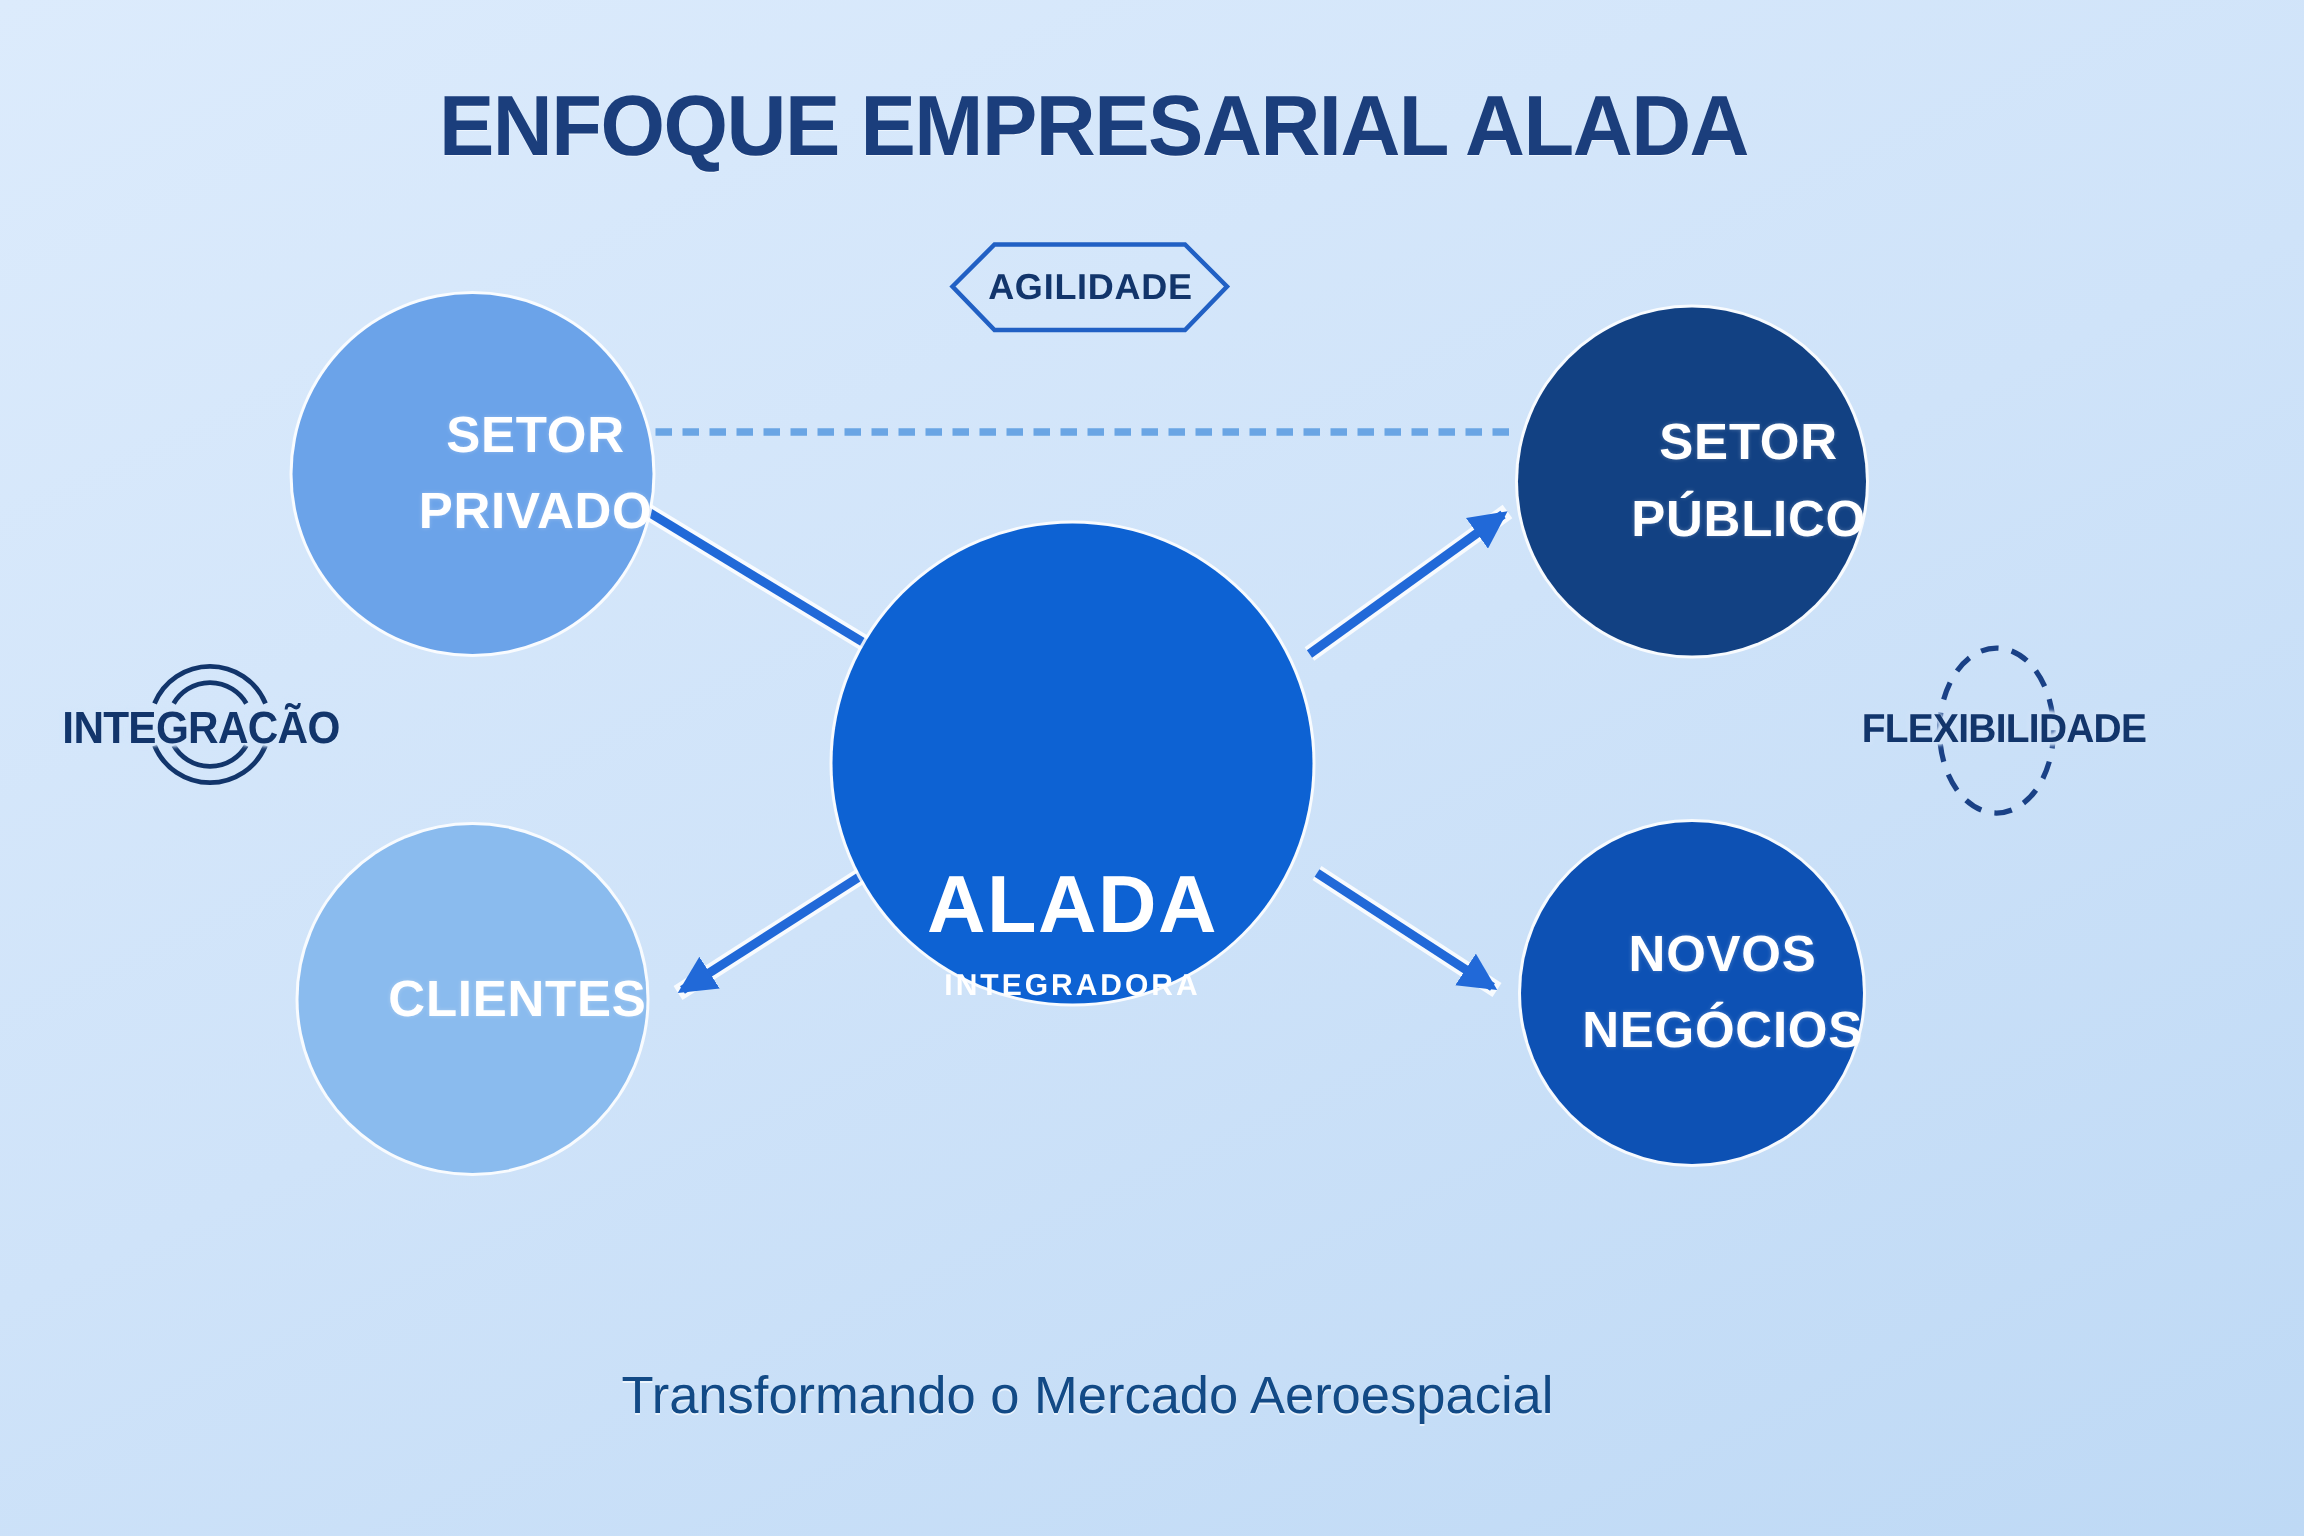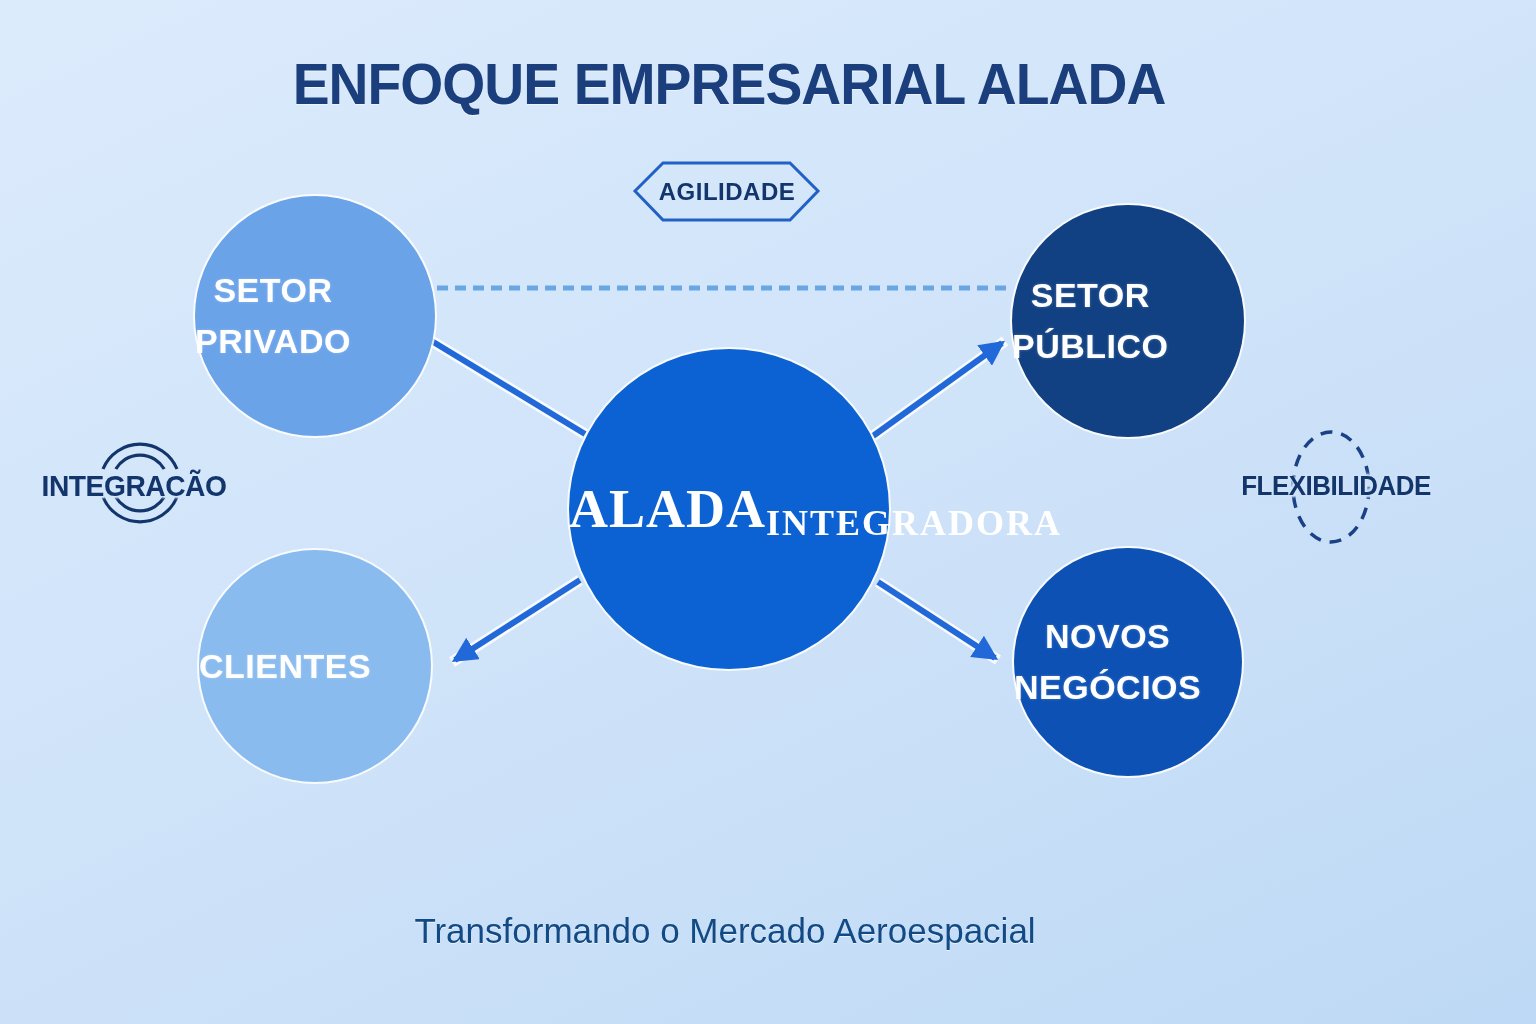--- a/index.html
+++ b/index.html
@@ -13,35 +13,35 @@
   svg.layer{position:absolute;left:0;top:0;width:1536px;height:1024px;pointer-events:none;}
 
   .title{
     position:absolute;left:729px;top:84px;transform:translate(-50%,-50%) scaleX(0.97);
     font-size:57px;font-weight:700;letter-spacing:-1px;color:var(--title);
     white-space:nowrap;text-shadow:0 1px 0 rgba(255,255,255,.5);
   }
 
   .circle{
     position:absolute;border-radius:50%;
-    display:flex;align-items:center;justify-content:flex-start;text-align:center;
+    display:flex;align-items:center;justify-content:flex-end;text-align:center;
     box-shadow:0 0 0 2px rgba(255,255,255,.85);
   }
   .node-label{
     color:#ffffff;font-weight:700;font-size:34px;line-height:1.5;
     white-space:pre-line;letter-spacing:.5px;
     text-shadow:0 0 3px rgba(255,255,255,.25);
   }
   .c-privado{left:195px;top:196px;width:240px;height:240px;background:var(--circle_private);}
   .c-publico{left:1012px;top:205px;width:232px;height:232px;background:var(--circle_public);}
   .c-clientes{left:199px;top:550px;width:232px;height:232px;background:var(--circle_clients);}
   .c-novos{left:1014px;top:548px;width:228px;height:228px;background:var(--circle_newbiz);}
-  .c-center{left:569px;top:349px;width:320px;height:320px;background:var(--circle_center);flex-direction:row;font-family:Liberation Serif, serif;}
+  .c-center{left:555px;top:349px;width:320px;height:320px;background:var(--circle_center);flex-direction:column;}
   .center-name{color:#fff;font-weight:800;font-size:54px;letter-spacing:1px;}
-  .center-sub{color:#fff;font-weight:600;font-size:36px;letter-spacing:2px;margin-top:28px;}
+  .center-sub{color:#fff;font-weight:600;font-size:20px;letter-spacing:2px;margin-top:12px;}
 
   .badge-text{
     position:absolute;transform:translate(-50%,-50%);
     color:var(--label_dark);white-space:nowrap;
   }
   .t-agilidade{left:727px;top:192px;font-size:24px;font-weight:600;letter-spacing:.5px;}
   .t-integracao{
     left:134px;top:486px;font-size:30px;font-weight:700;letter-spacing:-.5px;transform:translate(-50%,-50%) scaleX(.94);
     text-shadow:0 0 4px #d4e6fa,0 0 6px #d4e6fa,2px 2px 2px #d4e6fa,-2px -2px 2px #d4e6fa;
   }

